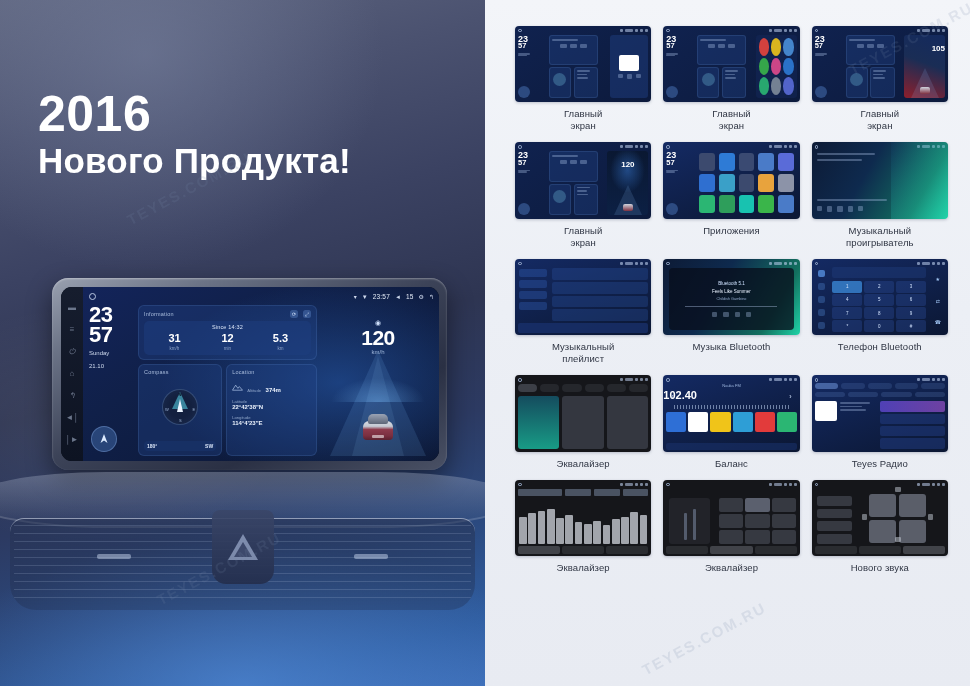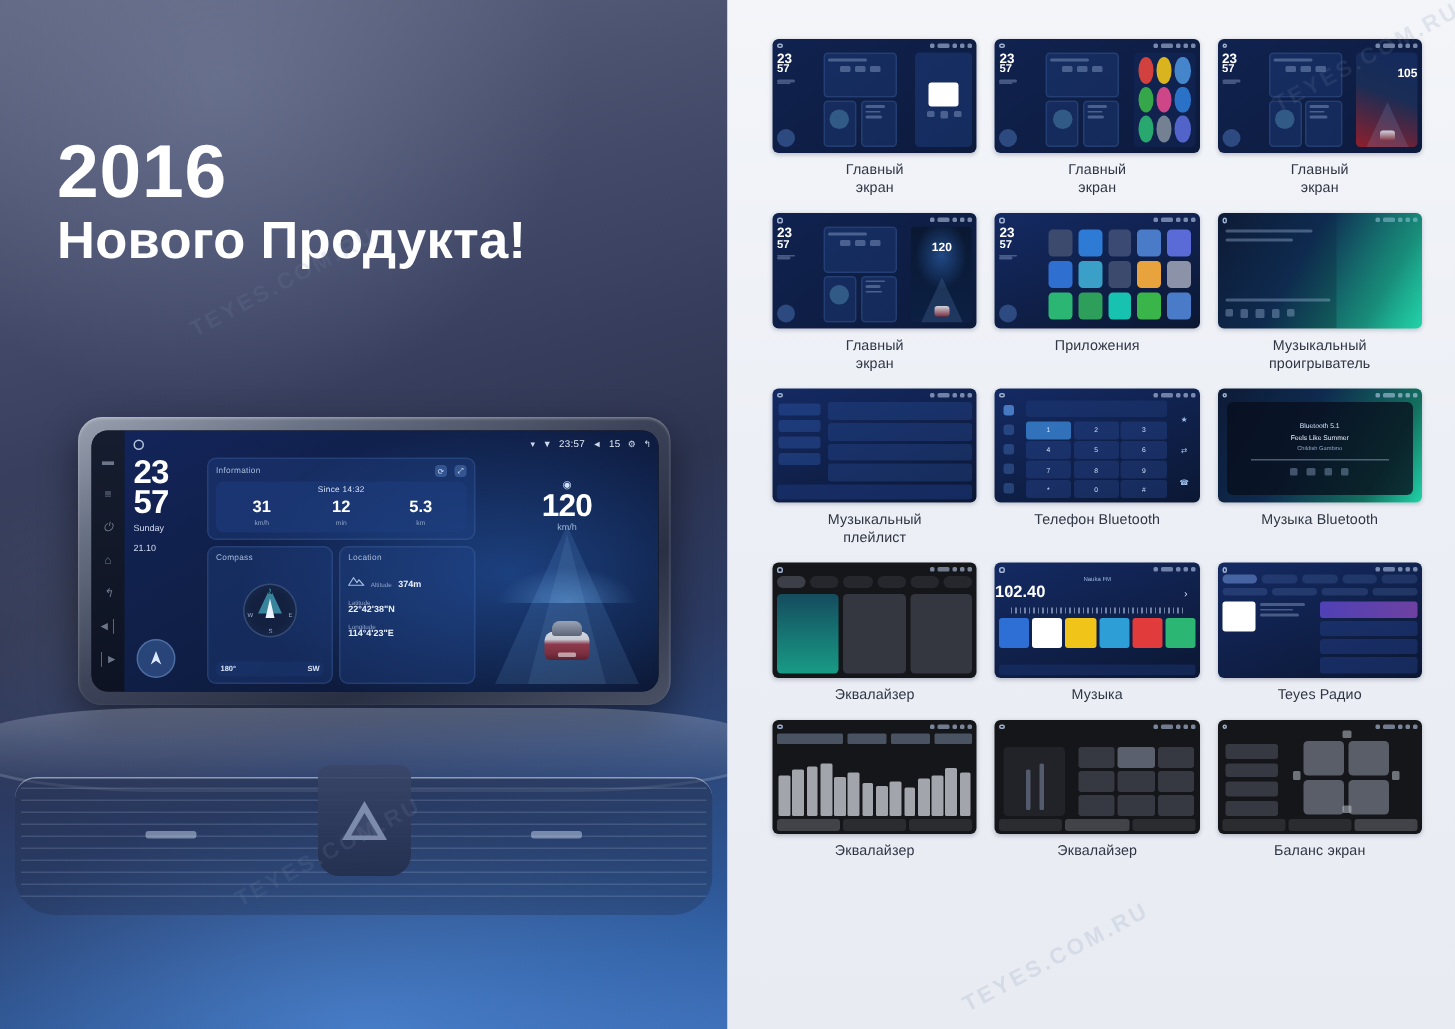--- a/index.html
+++ b/index.html
@@ -702,20 +702,46 @@
               <div style="flex:1;background:rgba(40,75,150,.38);border-radius:2px"></div>
               <div style="flex:1;background:rgba(40,75,150,.38);border-radius:2px"></div>
               <div style="flex:1;background:rgba(40,75,150,.38);border-radius:2px"></div>
               <div style="flex:1;background:rgba(40,75,150,.38);border-radius:2px"></div>
             </div>
             <div style="position:absolute;left:3px;right:3px;bottom:2px;height:10px;background:rgba(25,50,110,.75);border-radius:2px"></div>
           </div>
           <div class="cap">Музыкальный<br>плейлист</div>
         </div>
         <div class="cell">
+          <div class="thumb grad-teal">
+            <div class="t-status">
+              <span class="dotc"></span>
+              <span class="sp"></span>
+              <i></i>
+              <span class="wtm"></span>
+              <i></i>
+              <i></i>
+              <i></i>
+            </div>
+            <div style="position:absolute;inset:9px 6px 5px;background:rgba(8,14,28,.78);border-radius:4px;display:flex;flex-direction:column;align-items:center;justify-content:center;gap:3px">
+              <div style="color:#cfe2ff;font-size:4.5px">Bluetooth 5.1</div>
+              <div style="color:#eaf2ff;font-size:4.5px">Feels Like Summer</div>
+              <div style="color:#8fa6c8;font-size:3.8px">Childish Gambino</div>
+              <div style="width:74%;height:1px;background:rgba(180,200,235,.4);margin:2px 0"></div>
+              <div style="display:flex;gap:6px">
+                <span class="ph" style="width:5px;height:5px"></span>
+                <span class="ph" style="width:6px;height:5px"></span>
+                <span class="ph" style="width:5px;height:5px"></span>
+                <span class="ph" style="width:5px;height:5px"></span>
+              </div>
+            </div>
+          </div>
+          <div class="cap">Музыка Bluetooth</div>
+        </div>
+        <div class="cell">
           <div class="thumb grad-navy">
             <div class="t-status">
               <span class="dotc"></span>
               <span class="sp"></span>
               <i></i>
               <span class="wtm"></span>
               <i></i>
               <i></i>
               <i></i>
             </div>
@@ -743,46 +769,20 @@
             </div>
             <div style="position:absolute;right:2px;top:10px;bottom:3px;width:12%;display:flex;flex-direction:column;justify-content:space-around;align-items:center">
               <span style="color:#9fc4f2;font-size:5px">★</span>
               <span style="color:#9fc4f2;font-size:5px">⇄</span>
               <span style="color:#9fc4f2;font-size:5px">☎</span>
             </div>
           </div>
           <div class="cap">Телефон Bluetooth</div>
         </div>
         <div class="cell">
-          <div class="thumb grad-teal">
-            <div class="t-status">
-              <span class="dotc"></span>
-              <span class="sp"></span>
-              <i></i>
-              <span class="wtm"></span>
-              <i></i>
-              <i></i>
-              <i></i>
-            </div>
-            <div style="position:absolute;inset:9px 6px 5px;background:rgba(8,14,28,.78);border-radius:4px;display:flex;flex-direction:column;align-items:center;justify-content:center;gap:3px">
-              <div style="color:#cfe2ff;font-size:4.5px">Bluetooth 5.1</div>
-              <div style="color:#eaf2ff;font-size:4.5px">Feels Like Summer</div>
-              <div style="color:#8fa6c8;font-size:3.8px">Childish Gambino</div>
-              <div style="width:74%;height:1px;background:rgba(180,200,235,.4);margin:2px 0"></div>
-              <div style="display:flex;gap:6px">
-                <span class="ph" style="width:5px;height:5px"></span>
-                <span class="ph" style="width:6px;height:5px"></span>
-                <span class="ph" style="width:5px;height:5px"></span>
-                <span class="ph" style="width:5px;height:5px"></span>
-              </div>
-            </div>
-          </div>
-          <div class="cap">Музыка Bluetooth</div>
-        </div>
-        <div class="cell">
           <div class="thumb grad-dark dark">
             <div class="t-status">
               <span class="dotc"></span>
               <span class="sp"></span>
               <i></i>
               <span class="wtm"></span>
               <i></i>
               <i></i>
               <i></i>
             </div>
@@ -821,21 +821,21 @@
             <div style="position:absolute;left:3px;right:3px;top:37px;height:20px;display:flex;gap:2px">
               <span style="flex:1;background:#2e6fd6;border-radius:2px"></span>
               <span style="flex:1;background:#ffffff;border-radius:2px"></span>
               <span style="flex:1;background:#f0c419;border-radius:2px"></span>
               <span style="flex:1;background:#2e9ed6;border-radius:2px"></span>
               <span style="flex:1;background:#e23b3b;border-radius:2px"></span>
               <span style="flex:1;background:#2bb673;border-radius:2px"></span>
             </div>
             <div style="position:absolute;left:3px;right:3px;bottom:2px;height:7px;background:rgba(25,48,105,.6);border-radius:2px"></div>
           </div>
-          <div class="cap">Музыка</div>
+          <div class="cap">Баланс</div>
         </div>
         <div class="cell">
           <div class="thumb grad-navy">
             <div class="t-status">
               <span class="dotc"></span>
               <span class="sp"></span>
               <i></i>
               <span class="wtm"></span>
               <i></i>
               <i></i>
@@ -972,20 +972,20 @@
             <span style="position:absolute;left:61%;top:7px;width:6px;height:5px;background:rgba(200,205,215,.5);border-radius:1px"></span>
             <span style="position:absolute;left:61%;bottom:14px;width:6px;height:5px;background:rgba(200,205,215,.5);border-radius:1px"></span>
             <span style="position:absolute;left:37%;top:45%;width:5px;height:6px;background:rgba(200,205,215,.5);border-radius:1px"></span>
             <span style="position:absolute;right:11%;top:45%;width:5px;height:6px;background:rgba(200,205,215,.5);border-radius:1px"></span>
             <div style="position:absolute;left:3px;right:3px;bottom:2px;height:8px;display:flex;gap:2px">
               <span style="flex:1;border-radius:2px;background:rgba(200,205,215,.12);"></span>
               <span style="flex:1;border-radius:2px;background:rgba(200,205,215,.12);"></span>
               <span style="flex:1;border-radius:2px;background:rgba(200,205,215,.25);"></span>
             </div>
           </div>
-          <div class="cap">Баланс экран</div>
+          <div class="cap">Нового звука</div>
         </div>
       </div>
     <div class="wm" style="right:-10px; top:30px;">TEYES.COM.RU</div>
     <div class="wm" style="left:150px; top:630px;">TEYES.COM.RU</div>
   </div>
 
 </div>
 
 </body></html>

